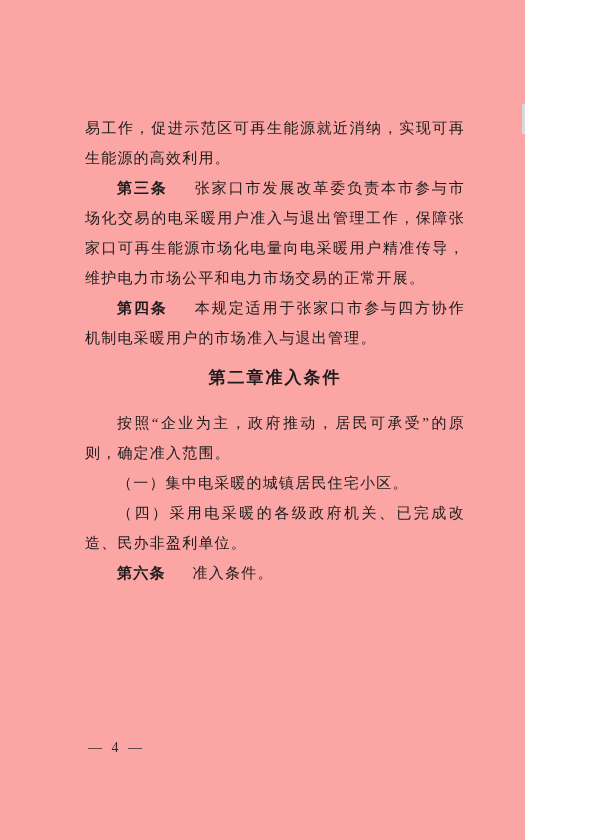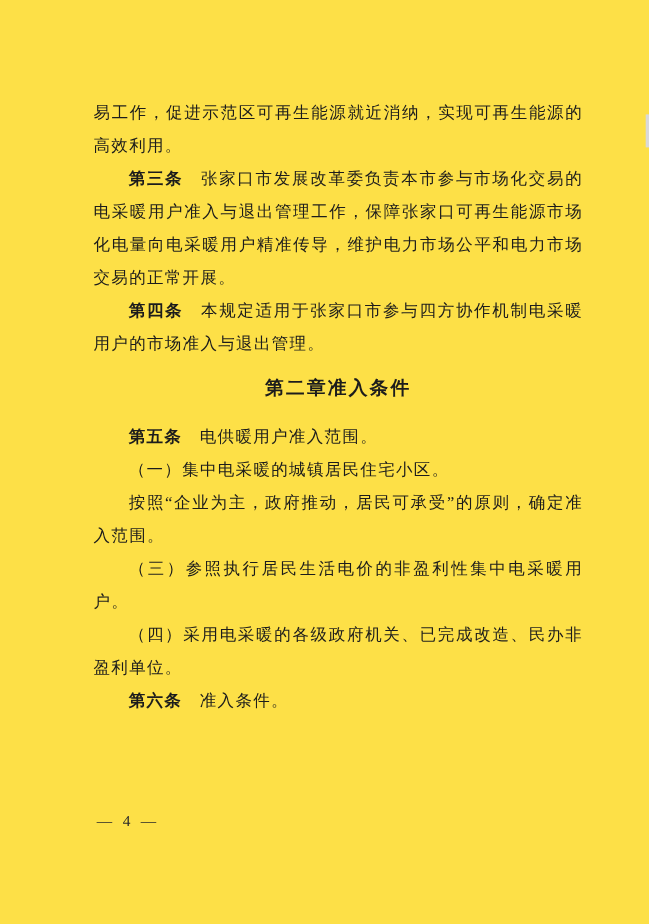--- a/index.html
+++ b/index.html
@@ -2,41 +2,41 @@
 <html><head>
 <meta charset="utf-8">
 <style>
   html, body {
     margin: 0;
     padding: 0;
     background: #ffffff;
   }
   .page {
     position: relative;
-    width: 590px;
+    width: 525px;
     height: 840px;
-    background: #fde047;
+    background: #fca5a5;
     box-sizing: border-box;
-    padding: 88px 60px 0 85px;
+    padding: 113px 60px 0 85px;
     font-family: "Liberation Serif", "DejaVu Serif", serif;
     color: #1c1c1c;
     overflow: hidden;
   }
   .para {
     margin: 0;
     font-size: 15px;
     line-height: 30px;
     letter-spacing: 1.2px;
     text-align: justify;
   }
   .indent { text-indent: 32px; }
   .cont   { text-indent: 0; }
   .lead {
     font-weight: 700;
-    margin-right: 16px;
+    margin-right: 27px;
   }
   .chapter {
     margin: 10px 0 15px 0;
     font-size: 17px;
     font-weight: 700;
     text-align: center;
     line-height: 30px;
     letter-spacing: 2px;
   }
   .ch-num { }
@@ -65,28 +65,26 @@
   <div class="content">
 
     <p class="para cont">易工作，促进示范区可再生能源就近消纳，实现可再生能源的高效利用。</p>
 
     <p class="para indent"><span class="lead">第三条</span><span>张家口市发展改革委负责本市参与市场化交易的电采暖用户准入与退出管理工作，保障张家口可再生能源市场化电量向电采暖用户精准传导，维护电力市场公平和电力市场交易的正常开展。</span></p>
 
     <p class="para indent"><span class="lead">第四条</span><span>本规定适用于张家口市参与四方协作机制电采暖用户的市场准入与退出管理。</span></p>
 
     <h2 class="chapter"><span class="ch-num">第二章</span><span>准入条件</span></h2>
 
-    <p class="para indent"><span class="lead">第五条</span><span>电供暖用户准入范围。</span></p>
+
+    <p class="para indent">按照“企业为主，政府推动，居民可承受”的原则，确定准入范围。</p>
 
     <p class="para indent">（一）集中电采暖的城镇居民住宅小区。</p>
 
-    <p class="para indent">按照“企业为主，政府推动，居民可承受”的原则，确定准入范围。</p>
 
-
-    <p class="para indent">（三）参照执行居民生活电价的非盈利性集中电采暖用户。</p>
 
     <p class="para indent">（四）采用电采暖的各级政府机关、已完成改造、民办非盈利单位。</p>
 
 
     <p class="para indent"><span class="lead">第六条</span><span>准入条件。</span></p>
 
 
   </div>
 
   <div class="footer">— 4 —</div>

